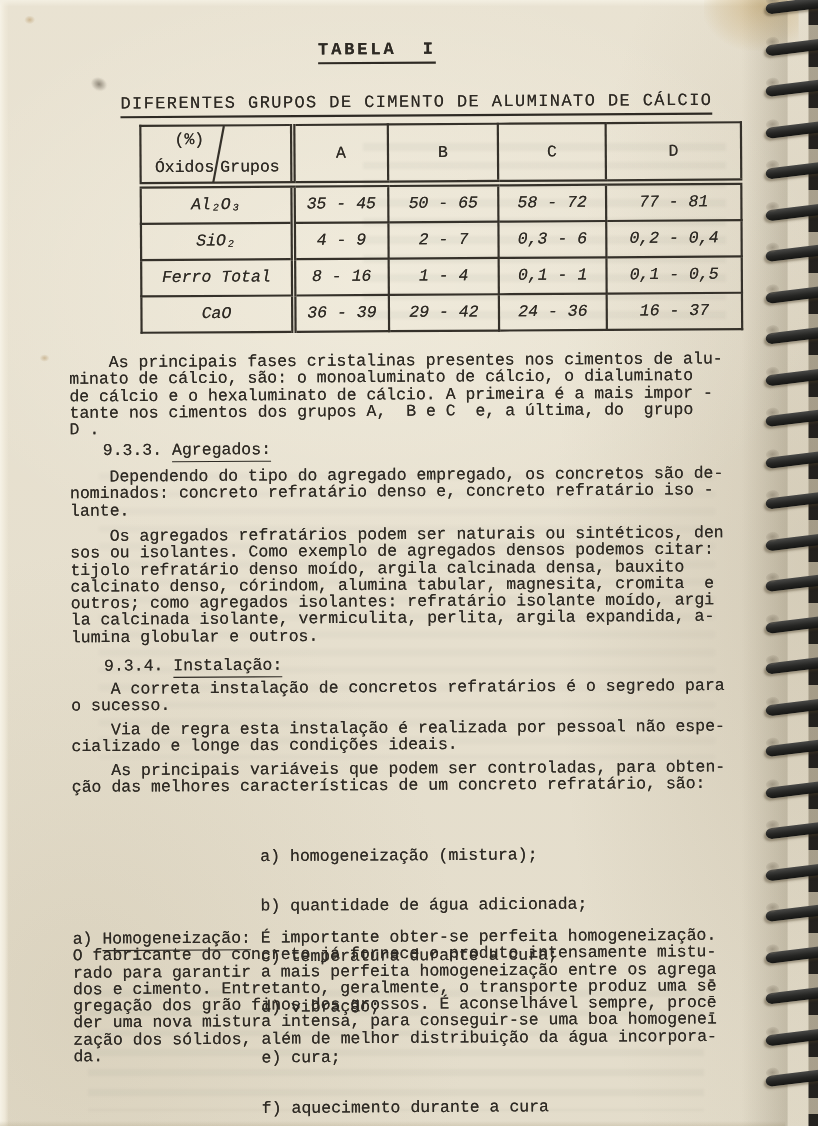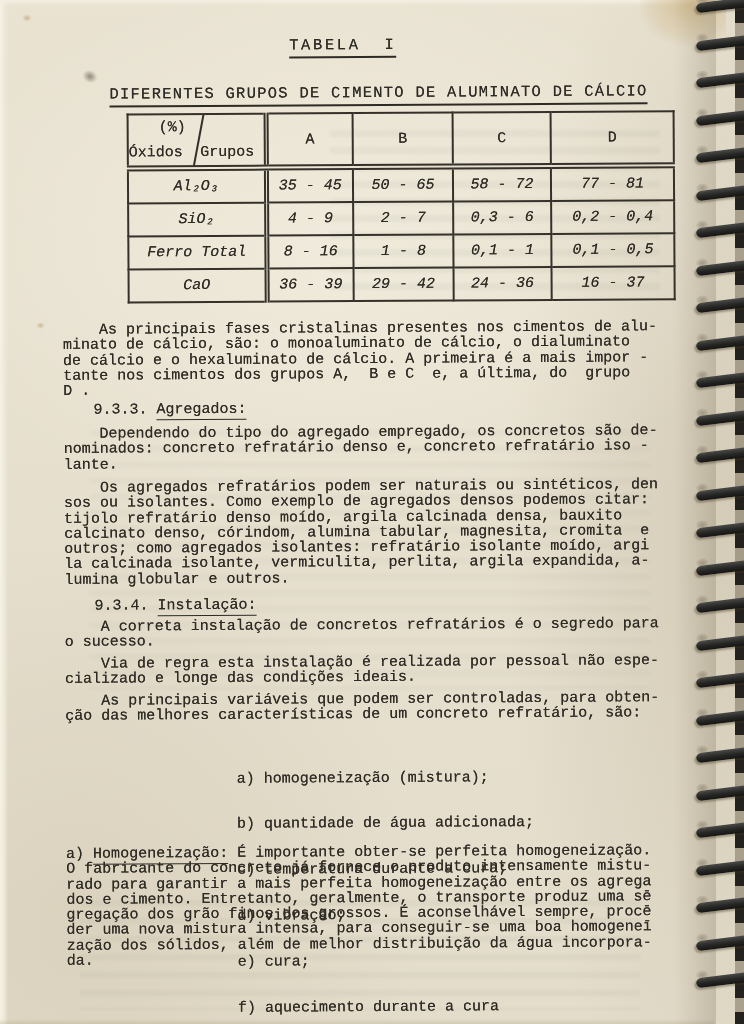--- a/index.html
+++ b/index.html
@@ -20,37 +20,37 @@
   .content{position:absolute;inset:0;transform:rotate(-0.35deg);}
   .txt{
     font-size:15px;line-height:15.3px;white-space:pre;
     text-shadow:0 0 .6px rgba(46,42,36,.85);
     letter-spacing:0;
   }
   .abs{position:absolute;}
   .u{border-bottom:2px solid #2e2a24;padding-bottom:2px;}
   .u-thin{border-bottom:1.6px solid #2e2a24;padding-bottom:1px;}
   
-  .tabela{left:292px;top:38px;letter-spacing:2.6px;font-size:15.5px;}
+  .tabela{left:292px;top:38px;letter-spacing:2.6px;font-size:15.5px;font-weight:bold;}
   .doc-title{left:112px;top:86px;letter-spacing:1.25px;font-size:15.5px;}
   
   table.oxides{
     position:absolute;left:129px;top:112px;border-collapse:collapse;table-layout:fixed;
     font-size:15px;text-shadow:0 0 .6px rgba(46,42,36,.85);color:#2e2a24;
   }
   table.oxides td,table.oxides th{
     border:2px solid #35312a;text-align:center;vertical-align:middle;
     padding:0;font-weight:normal;
   }
   table.oxides tr.head th{height:50px;border-bottom:6px double #35312a;}
   table.oxides td{height:31px;font-style:italic;}
   table.oxides .c0{border-right:5px double #35312a;}
   th.corner{position:relative;}
   th.corner .pct{position:absolute;left:30px;top:4px;}
-  th.corner .ox{position:absolute;left:0;bottom:4px;text-align:center;}
+  th.corner .ox{position:absolute;left:12px;bottom:4px;text-align:center;}
   th.corner .gr{position:absolute;right:9px;bottom:4px;}
   th.corner .diag{
     position:absolute;left:69px;top:-1px;width:2px;height:52px;
     background:#35312a;transform:rotate(11deg);
   }
   
   .p1{left:64px;top:321px;}
   .h933{left:94px;top:401px;}
   .p2{left:64px;top:425px;}
   .p3{left:64px;top:479px;}
@@ -149,21 +149,21 @@
       <tr>
         <td class="c0">SiO₂</td>
         <td>4 -  9</td>
         <td>2 -  7</td>
         <td>0,3 -  6</td>
         <td>0,2 - 0,4</td>
       </tr>
       <tr>
         <td class="c0">Ferro Total</td>
         <td>8 - 16</td>
-        <td>1 -  8</td>
+        <td>1 -  4</td>
         <td>0,1 -  1</td>
         <td>0,1 - 0,5</td>
       </tr>
       <tr>
         <td class="c0">CaO</td>
         <td>36 - 39</td>
         <td>29 - 42</td>
         <td>24 - 36</td>
         <td>16 - 37</td>
       </tr>

